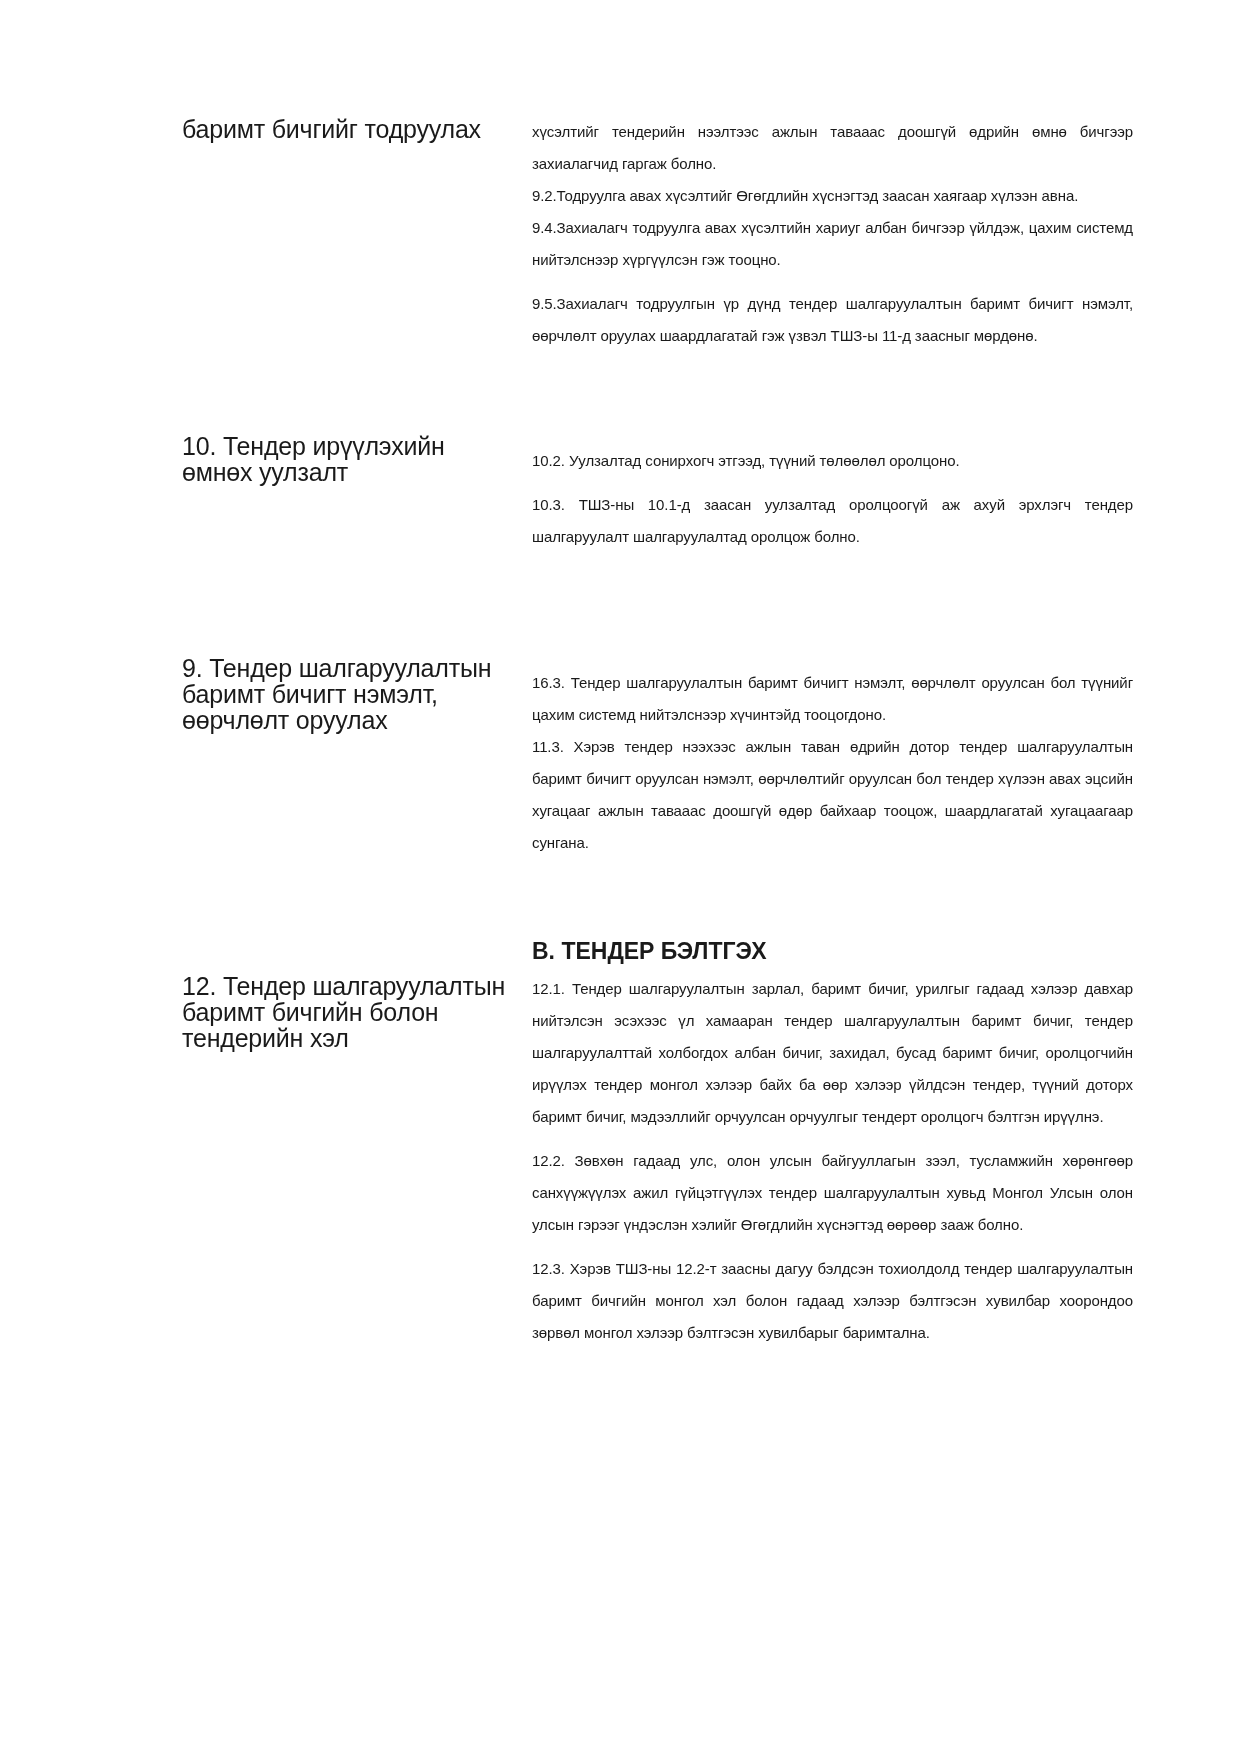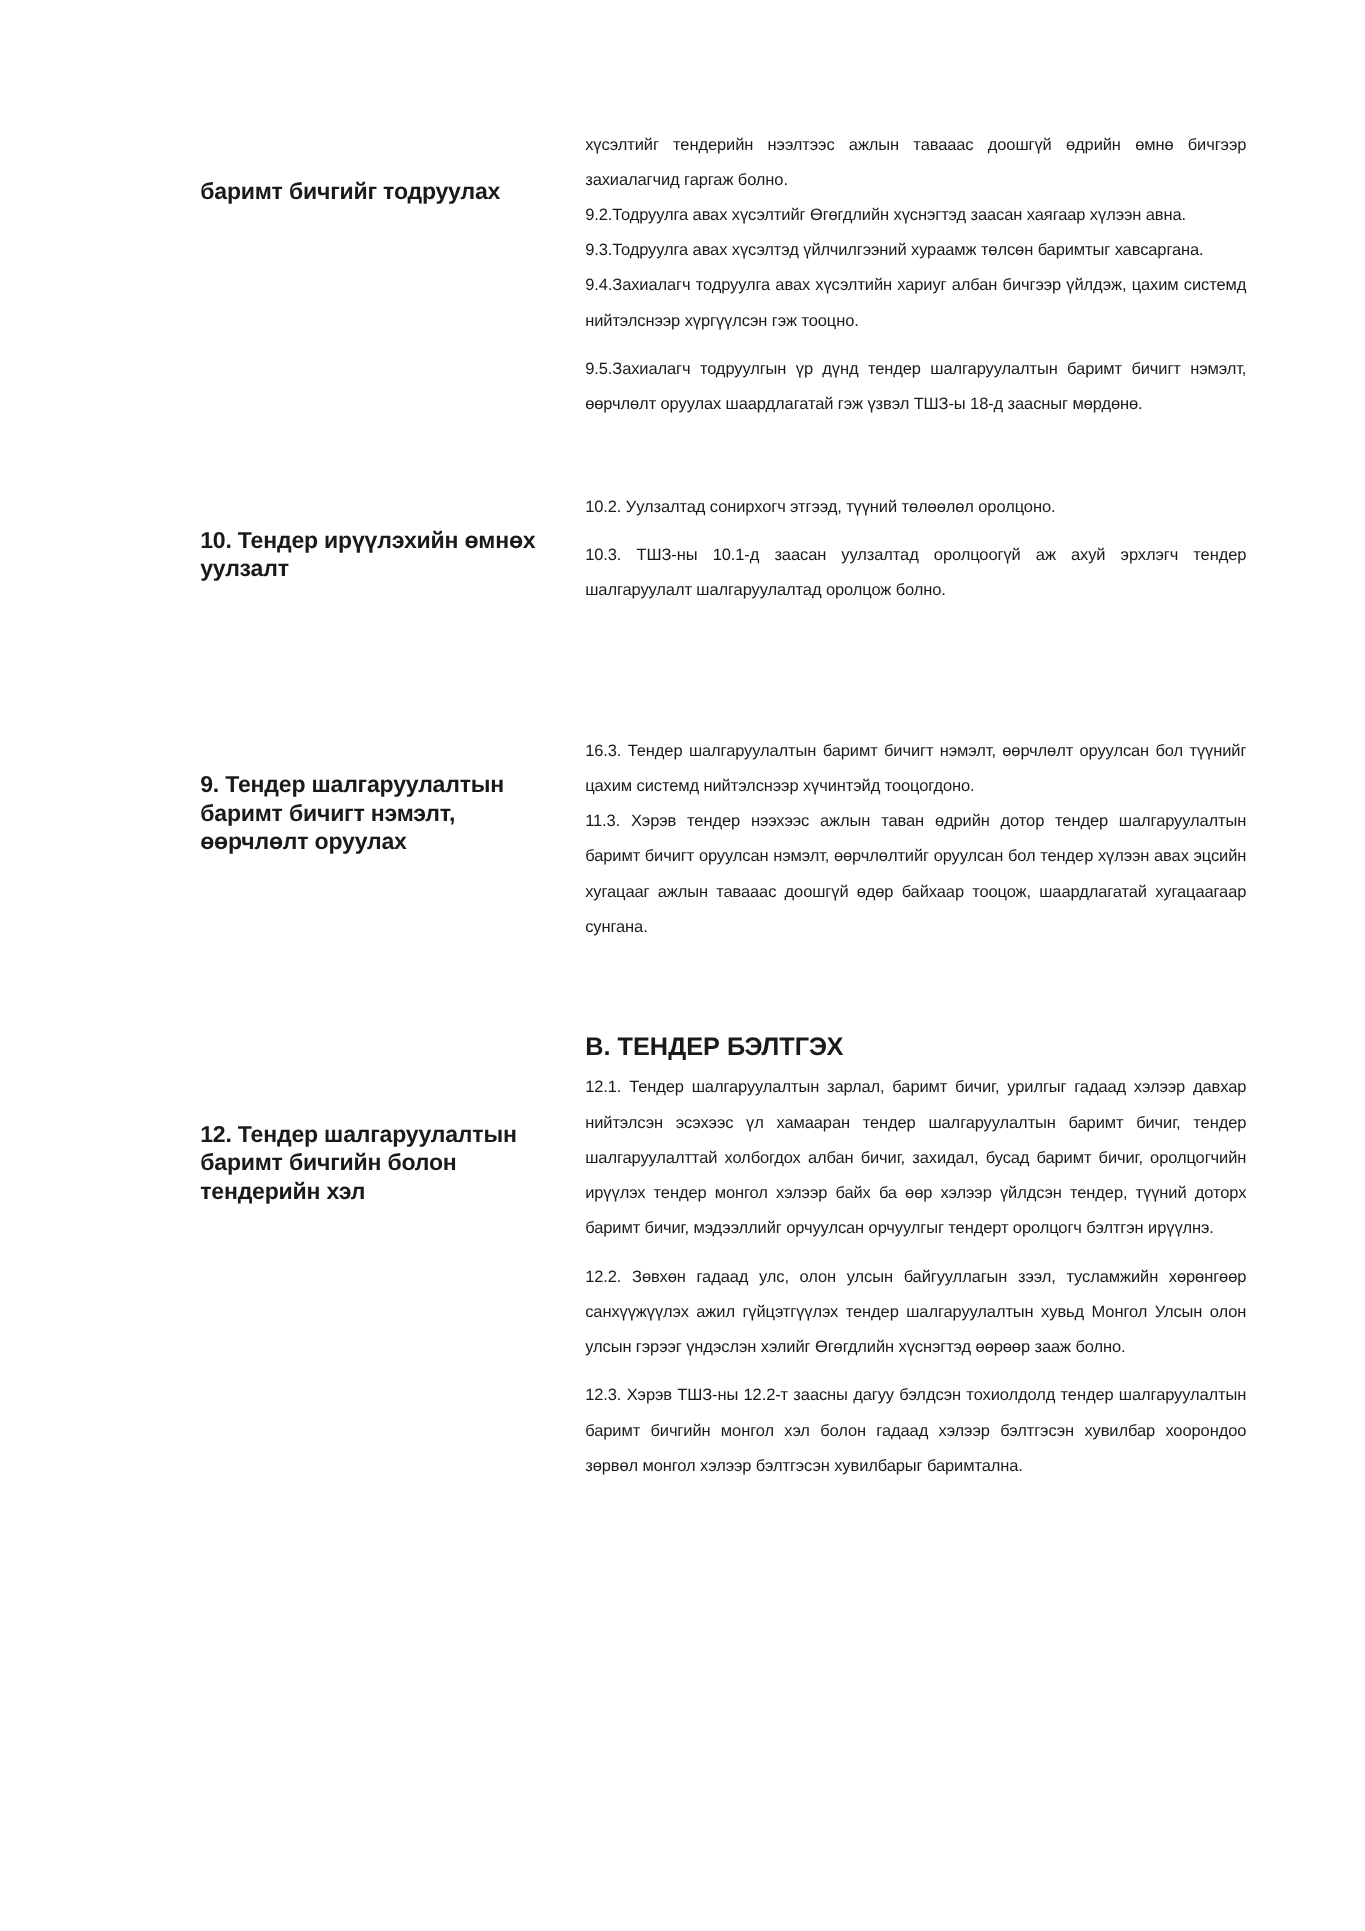--- a/index.html
+++ b/index.html
@@ -1,41 +1,40 @@
 <!DOCTYPE html>
 <html><head>
 <meta charset="utf-8">
 <style>
   html, body { margin:0; padding:0; background:#ffffff; }
   body { width:1241px; height:1755px; position:relative; overflow:hidden;
          font-family:"Liberation Sans", sans-serif; color:#1a1a1a; }
   .page { position:absolute; left:0; top:0; width:1241px; height:1755px; }
   .row { position:absolute; left:182px; width:951px; }
-  .left { position:absolute; left:0; top:0; width:330px; font-weight:bold;
-          font-size:21px; line-height:26px; letter-spacing:-0.2px;margin-top:46px; }
+  .left { position:absolute; left:0; top:0; width:330px; font-weight:normal;
+          font-size:25px; line-height:26px; letter-spacing:-0.2px; }
   .right { position:absolute; left:350px; top:0; width:601px; font-size:15px;
            line-height:32px; text-align:justify; letter-spacing:-0.1px; }
   .para { margin:0; }
   .gap { margin-top:12px; }
   .heading { position:absolute; left:532px; font-weight:bold; font-size:23px;
              line-height:30px; }
 </style>
 </head>
 <body>
 
 <div class="page">
 
   <div class="row" style="top:116px;">
     <div class="left">баримт бичгийг тодруулах</div>
     <div class="right">
       <p class="para">хүсэлтийг тендерийн нээлтээс ажлын тавааас доошгүй өдрийн өмнө бичгээр захиалагчид гаргаж болно.</p>
       <p class="para">9.2.Тодруулга авах хүсэлтийг Өгөгдлийн хүснэгтэд заасан хаягаар хүлээн авна.</p>
-      <p class="para">9.3.Тодруулга авах хүсэлтэд үйлчилгээний хураамж төлсөн баримтыг хавсаргана.</p>
       <p class="para">9.4.Захиалагч тодруулга авах хүсэлтийн хариуг албан бичгээр үйлдэж, цахим системд нийтэлснээр хүргүүлсэн гэж тооцно.</p>
-      <p class="para gap">9.5.Захиалагч тодруулгын үр дүнд тендер шалгаруулалтын баримт бичигт нэмэлт, өөрчлөлт оруулах шаардлагатай гэж үзвэл ТШЗ-ы 18-д заасныг мөрдөнө.</p>
+      <p class="para gap">9.5.Захиалагч тодруулгын үр дүнд тендер шалгаруулалтын баримт бичигт нэмэлт, өөрчлөлт оруулах шаардлагатай гэж үзвэл ТШЗ-ы 11-д заасныг мөрдөнө.</p>
     </div>
   </div>
 
   <div class="row" style="top:433px;">
     <div class="left">10. Тендер ирүүлэхийн өмнөх уулзалт</div>
     <div class="right">
       <p class="para gap">10.2. Уулзалтад сонирхогч этгээд, түүний төлөөлөл оролцоно.</p>
       <p class="para gap">10.3. ТШЗ-ны 10.1-д заасан уулзалтад оролцоогүй аж ахуй эрхлэгч тендер шалгаруулалт шалгаруулалтад оролцож болно.</p>
     </div>
   </div>

